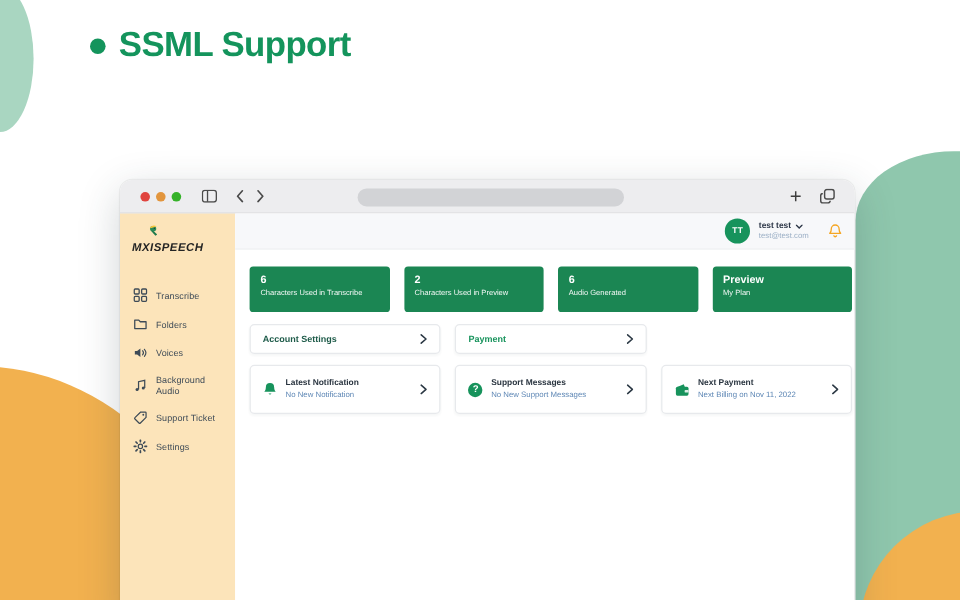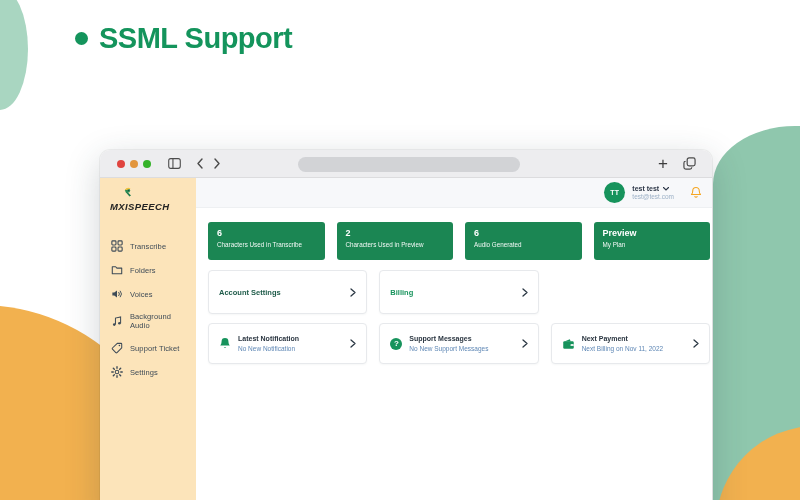--- a/index.html
+++ b/index.html
@@ -98,21 +98,21 @@
   .stat-card {
     height:38px; background:#1b8653; border-radius:3px; color:#fff;
     padding:6px 9px; cursor:pointer;
   }
   .stat-value { font-size:9px; font-weight:bold; margin-bottom:3px; }
   .stat-label { font-size:6.3px; font-weight:500; opacity:0.95; white-space:nowrap; }
 
   .grid3 { display:grid; grid-template-columns:repeat(3,1fr); gap:12px; }
   .quick-row { margin-top:10px; }
   .quick-card {
-    height:44px; background:#fff; border:1px solid #e7e9ec; border-radius:4px;
+    height:25px; background:#fff; border:1px solid #e7e9ec; border-radius:4px;
     display:flex; align-items:center; justify-content:space-between;
     padding:4px 10px; cursor:pointer; box-shadow:0 1px 2px rgba(20,40,60,0.04);
   }
   .quick-label { font-size:7.5px; font-weight:bold; }
   .quick-label.c-dark  { color:#1e5b49; }
   .quick-label.c-green { color:#17935c; }
   .chev { color:#2b3844; display:flex; flex:0 0 auto; }
 
   .info-row { margin-top:9px; }
   .info-card {
@@ -325,21 +325,21 @@
         <div class="grid3 quick-row">
           <div class="quick-card">
             <span class="quick-label c-dark">Account Settings</span>
             <span class="chev">
               <svg width="6" height="9" viewBox="0 0 6 9">
                   <polyline points="1,1 5,4.5 1,8" fill="none" stroke="currentColor" stroke-width="1.3" stroke-linecap="round" stroke-linejoin="round"></polyline>
                 </svg>
             </span>
           </div>
           <div class="quick-card">
-            <span class="quick-label c-green">Billing</span>
+            <span class="quick-label c-green">Payment</span>
             <span class="chev">
               <svg width="6" height="9" viewBox="0 0 6 9">
                   <polyline points="1,1 5,4.5 1,8" fill="none" stroke="currentColor" stroke-width="1.3" stroke-linecap="round" stroke-linejoin="round"></polyline>
                 </svg>
             </span>
           </div>
           <div></div>
         </div>
 
         <div class="grid3 info-row">

